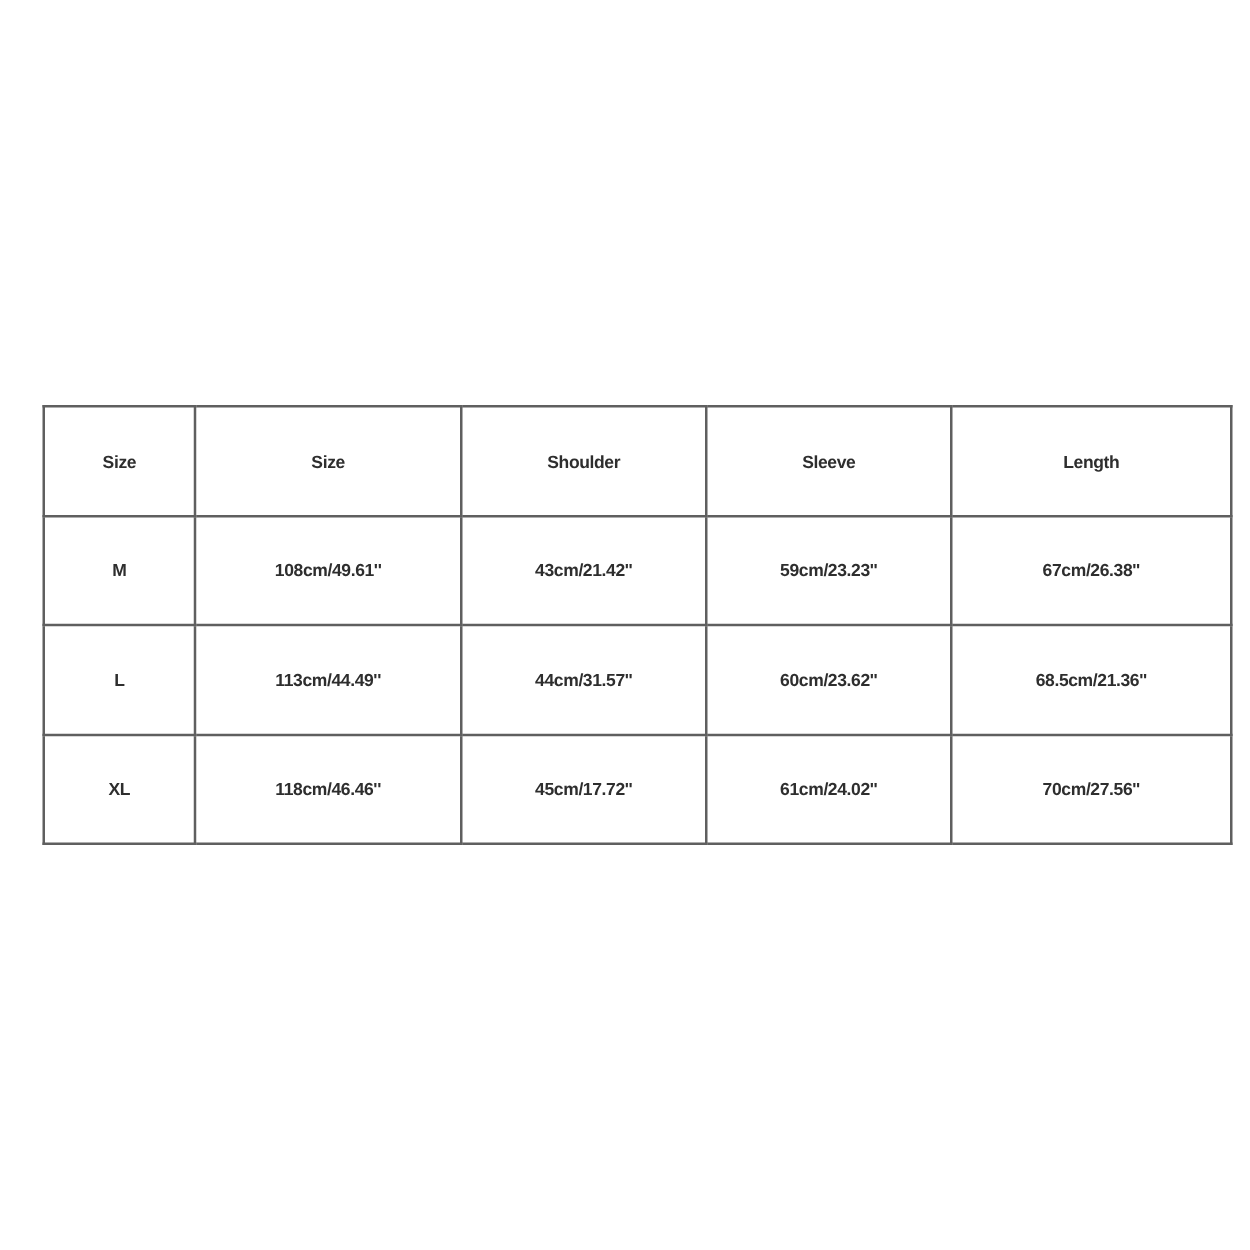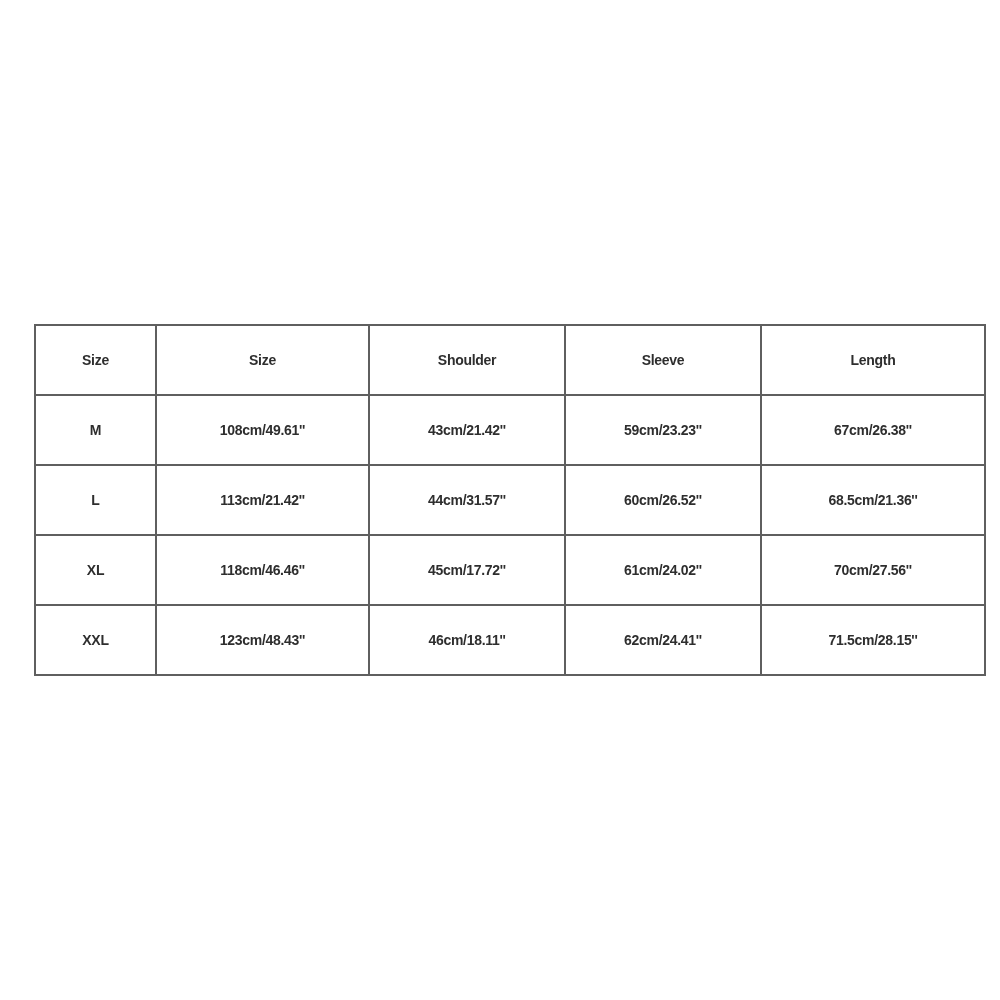--- a/index.html
+++ b/index.html
@@ -62,33 +62,26 @@
   </tr>
   <tr>
     <td>M</td>
     <td>108cm/49.61''</td>
     <td>43cm/21.42''</td>
     <td>59cm/23.23''</td>
     <td>67cm/26.38''</td>
   </tr>
   <tr>
     <td>L</td>
-    <td>113cm/21.42''</td>
+    <td>113cm/44.49''</td>
     <td>44cm/31.57''</td>
-    <td>60cm/26.52''</td>
+    <td>60cm/23.62''</td>
     <td>68.5cm/21.36''</td>
   </tr>
   <tr>
     <td>XL</td>
     <td>118cm/46.46''</td>
     <td>45cm/17.72''</td>
     <td>61cm/24.02''</td>
     <td>70cm/27.56''</td>
   </tr>
-  <tr>
-    <td>XXL</td>
-    <td>123cm/48.43''</td>
-    <td>46cm/18.11''</td>
-    <td>62cm/24.41''</td>
-    <td>71.5cm/28.15''</td>
-  </tr>
 </tbody>
   </table>
 
 </body></html>

